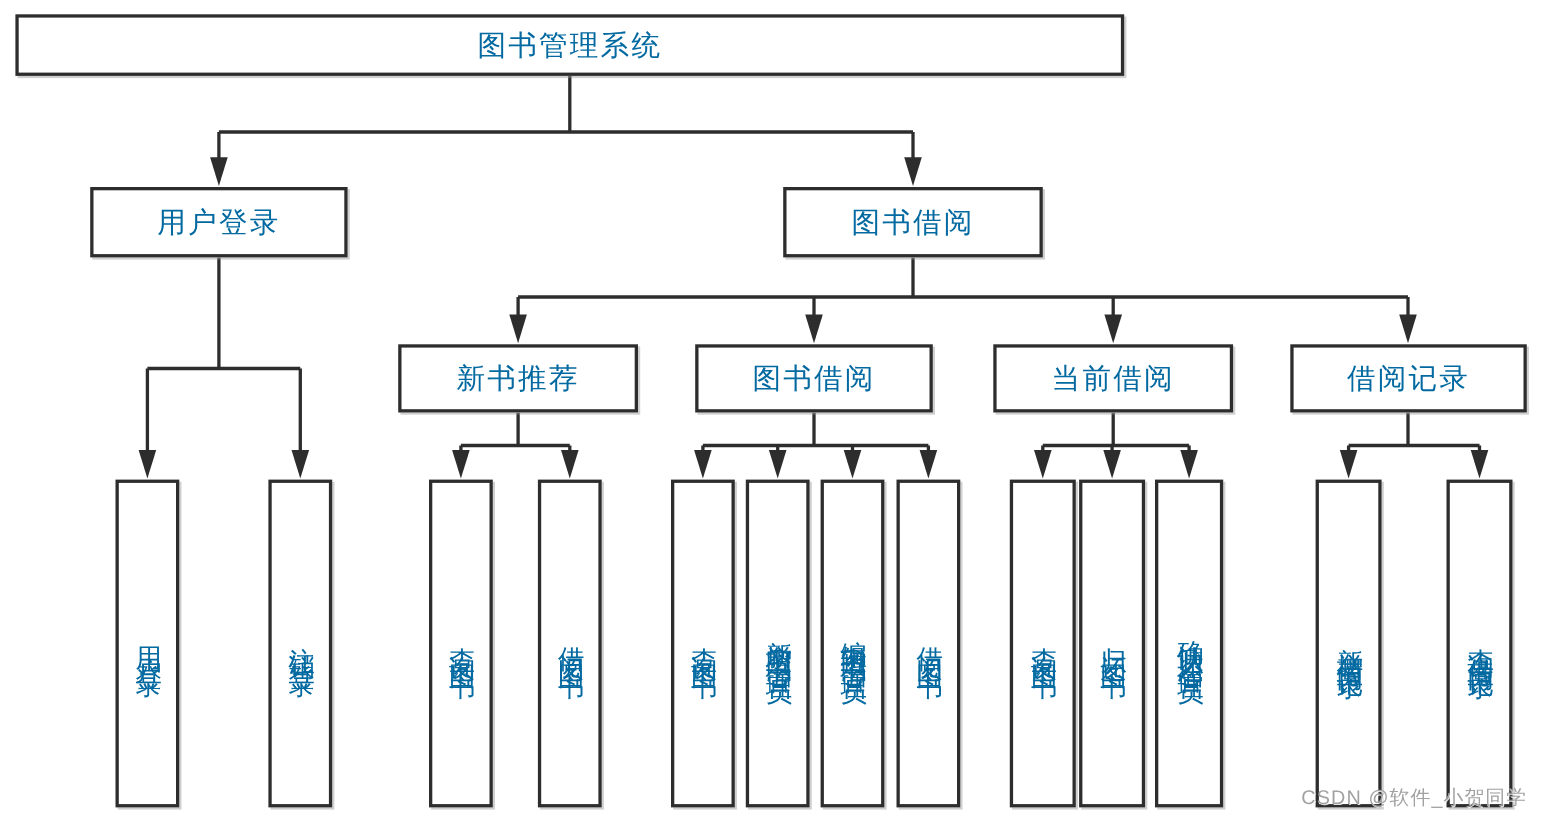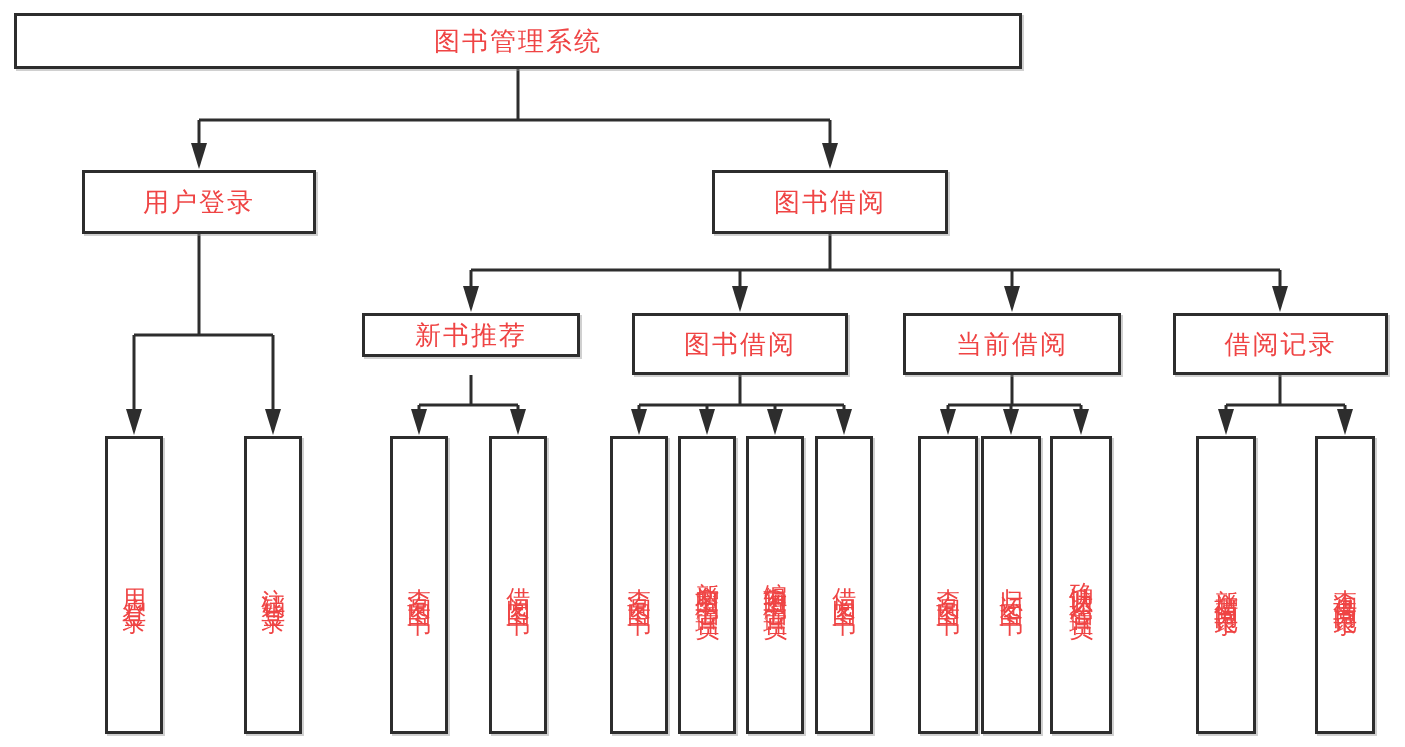--- a/index.html
+++ b/index.html
@@ -28,21 +28,21 @@
     box-sizing: border-box;
     background: #ffffff;
     border: 3px solid #2d2d2d;
     box-shadow: 2px 2px 0 rgba(150,150,150,0.45);
     display: flex;
     align-items: center;
     justify-content: center;
     z-index: 2;
   }
   .node .label {
-    color: #ef4444;
+    color: #0369a1;
     font-size: 26px;
     letter-spacing: 2px;
     white-space: nowrap;
   }
   .leaf .label {
     writing-mode: vertical-rl;
     text-orientation: mixed;
     font-size: 24px;
     line-height: 1.1;
     letter-spacing: 8px;
@@ -138,21 +138,21 @@
     <span class="label">图书管理系统</span>
   </div>
 
   <div class="node" style="left:82px; top:170px; width:234px; height:64px;">
     <span class="label">用户登录</span>
   </div>
   <div class="node" style="left:712px; top:170px; width:236px; height:64px;">
     <span class="label">图书借阅</span>
   </div>
 
-  <div class="node" style="left:362px; top:313px; width:218px; height:44px;">
+  <div class="node" style="left:362px; top:313px; width:218px; height:62px;">
     <span class="label">新书推荐</span>
   </div>
   <div class="node" style="left:632px; top:313px; width:216px; height:62px;text-align:center;">
     <span class="label">图书借阅</span>
   </div>
   <div class="node" style="left:903px; top:313px; width:218px; height:62px;">
     <span class="label">当前借阅</span>
   </div>
   <div class="node" style="left:1173px; top:313px; width:215px; height:62px;">
     <span class="label">借阅记录</span>
@@ -195,14 +195,15 @@
     <span class="label">确认归还（管理员）</span>
   </div>
 
   <div class="node leaf long" style="left:1196px; top:436px; width:60px; height:298px;">
     <span class="label">新增借阅记录</span>
   </div>
   <div class="node leaf long" style="left:1315px; top:436px; width:60px; height:298px;">
     <span class="label">查询借阅记录</span>
   </div>
 
+  <div class="watermark">CSDN @软件_小贺同学</div>
 
 </div>
 
 </body></html>

